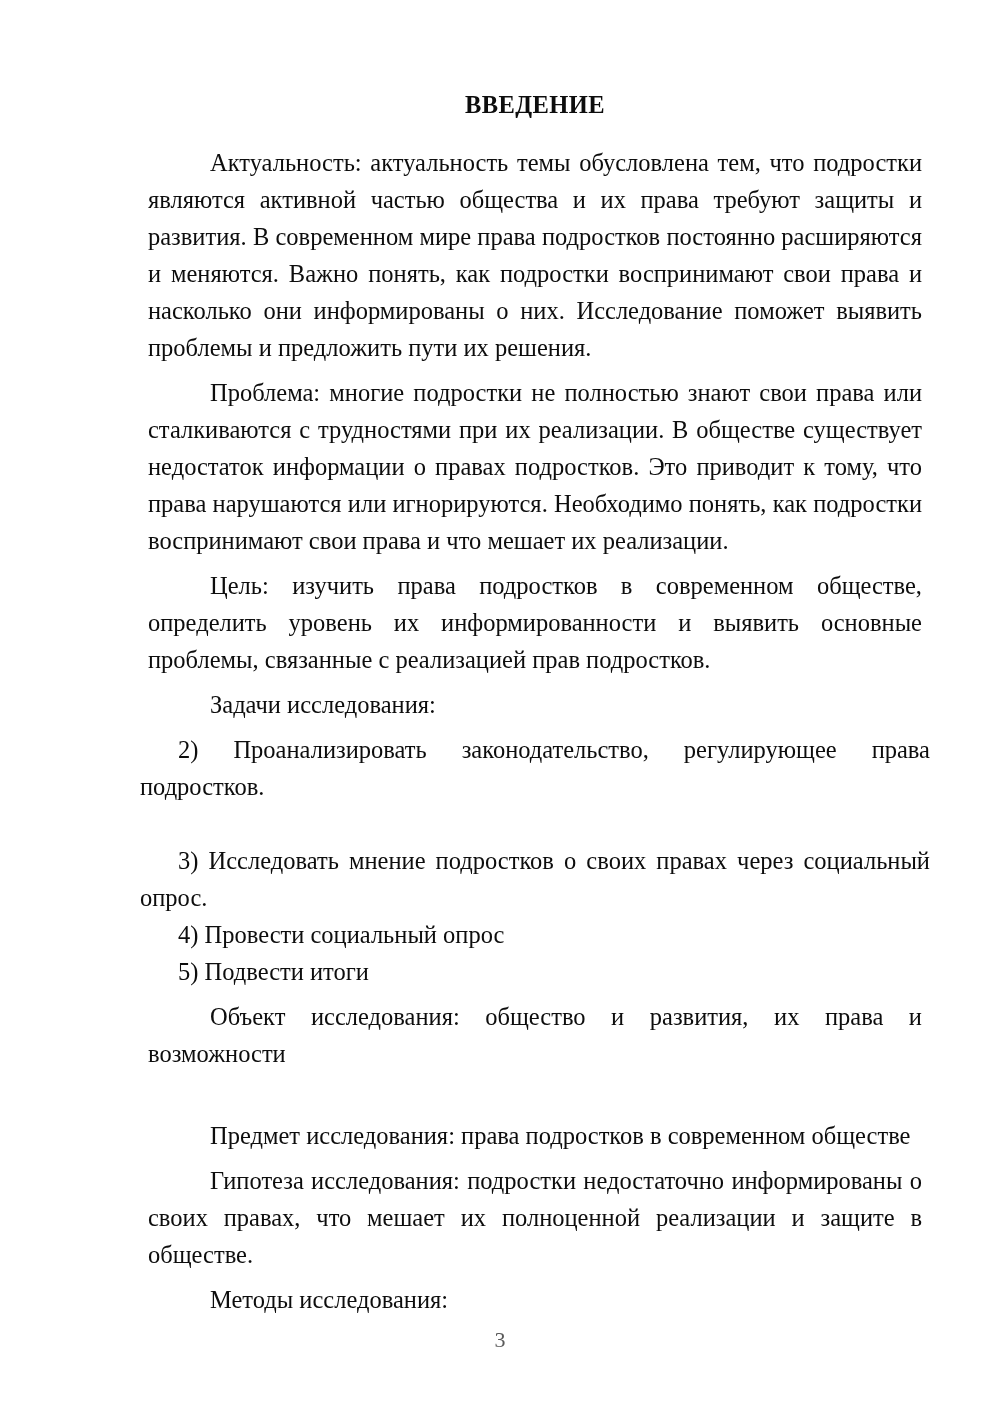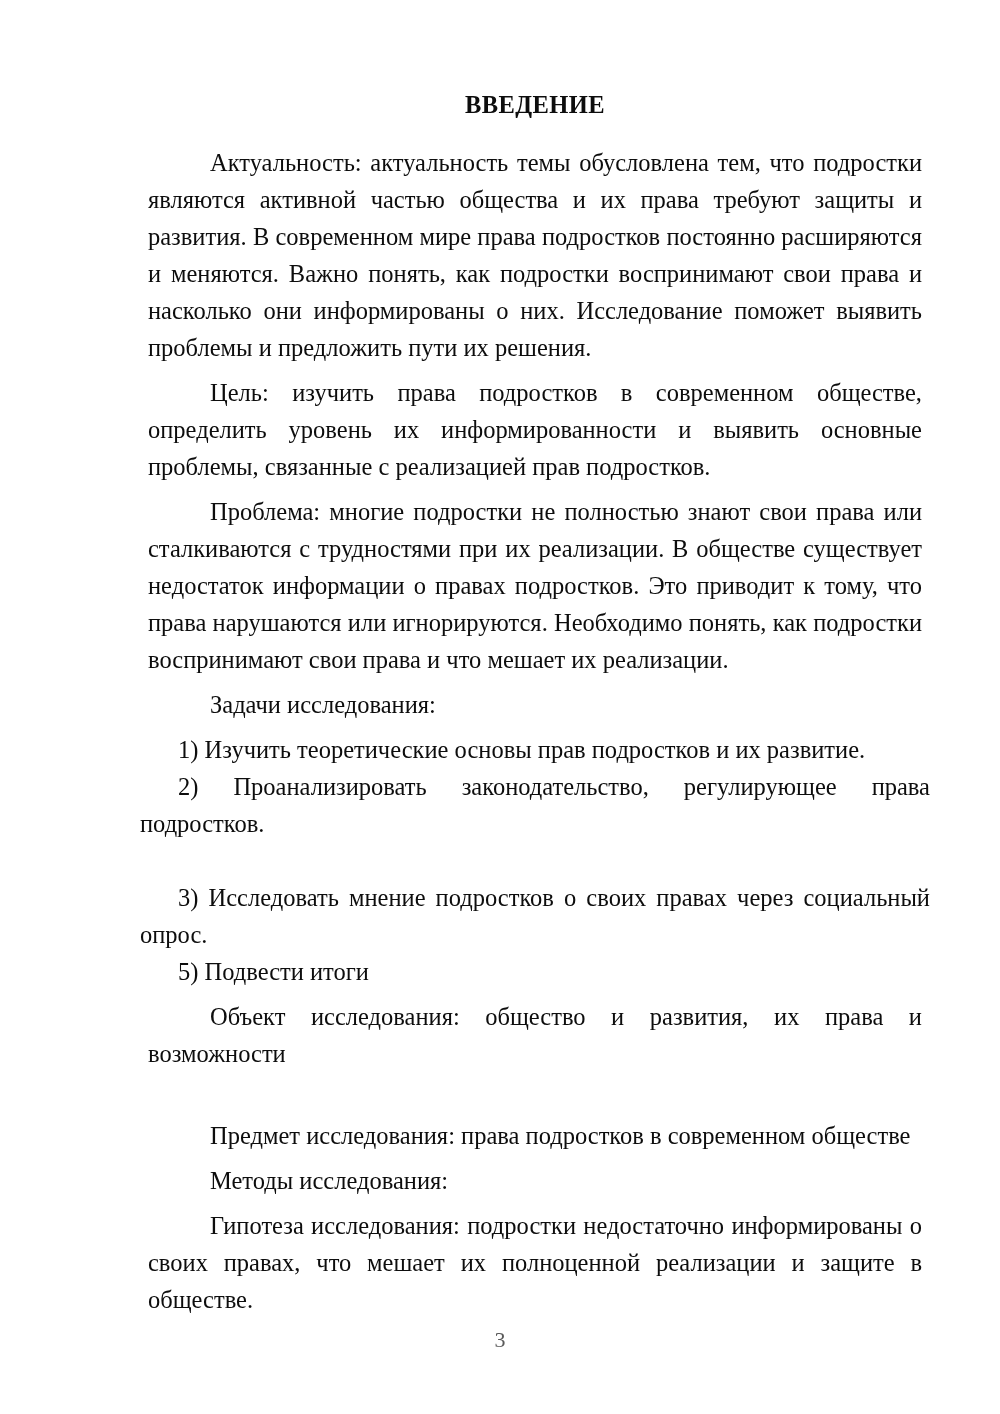--- a/index.html
+++ b/index.html
@@ -86,40 +86,40 @@
 <body>
 
 <div class="page">
 
   <div class="content">
 
     <h1 class="doc-heading">ВВЕДЕНИЕ</h1>
 
     <p class="para">Актуальность: актуальность темы обусловлена тем, что подростки являются активной частью общества и их права требуют защиты и развития. В современном мире права подростков постоянно расширяются и меняются. Важно понять, как подростки воспринимают свои права и насколько они информированы о них. Исследование поможет выявить проблемы и предложить пути их решения.</p>
 
+    <p class="para">Проблема: многие подростки не полностью знают свои права или сталкиваются с трудностями при их реализации. В обществе существует недостаток информации о правах подростков. Это приводит к тому, что права нарушаются или игнорируются. Необходимо понять, как подростки воспринимают свои права и что мешает их реализации.</p>
+
     <p class="para">Цель: изучить права подростков в современном обществе, определить уровень их информированности и выявить основные проблемы, связанные с реализацией прав подростков.</p>
-
-    <p class="para">Проблема: многие подростки не полностью знают свои права или сталкиваются с трудностями при их реализации. В обществе существует недостаток информации о правах подростков. Это приводит к тому, что права нарушаются или игнорируются. Необходимо понять, как подростки воспринимают свои права и что мешает их реализации.</p>
 
     <p class="para">Задачи исследования:</p>
 
-    <p class="list-item">1) Изучить теоретические основы прав подростков и их развитие.</p>
 
     <p class="list-item stretch">2) Проанализировать законодательство, регулирующее права подростков.</p>
 
     <p class="list-item">3) Исследовать мнение подростков о своих правах через социальный опрос.</p>
 
+    <p class="list-item">4) Провести социальный опрос</p>
 
     <p class="list-item">5) Подвести итоги</p>
 
     <p class="para stretch">Объект исследования: общество и развития, их права и возможности</p>
 
     <p class="para">Предмет исследования: права подростков в современном обществе</p>
 
+    <p class="para">Гипотеза исследования: подростки недостаточно информированы о своих правах, что мешает их полноценной реализации и защите в обществе.</p>
+
     <p class="para">Методы исследования:</p>
-
-    <p class="para">Гипотеза исследования: подростки недостаточно информированы о своих правах, что мешает их полноценной реализации и защите в обществе.</p>
 
   </div>
 
   <div class="page-number">3</div>
 
 </div>
 
 </body></html>

